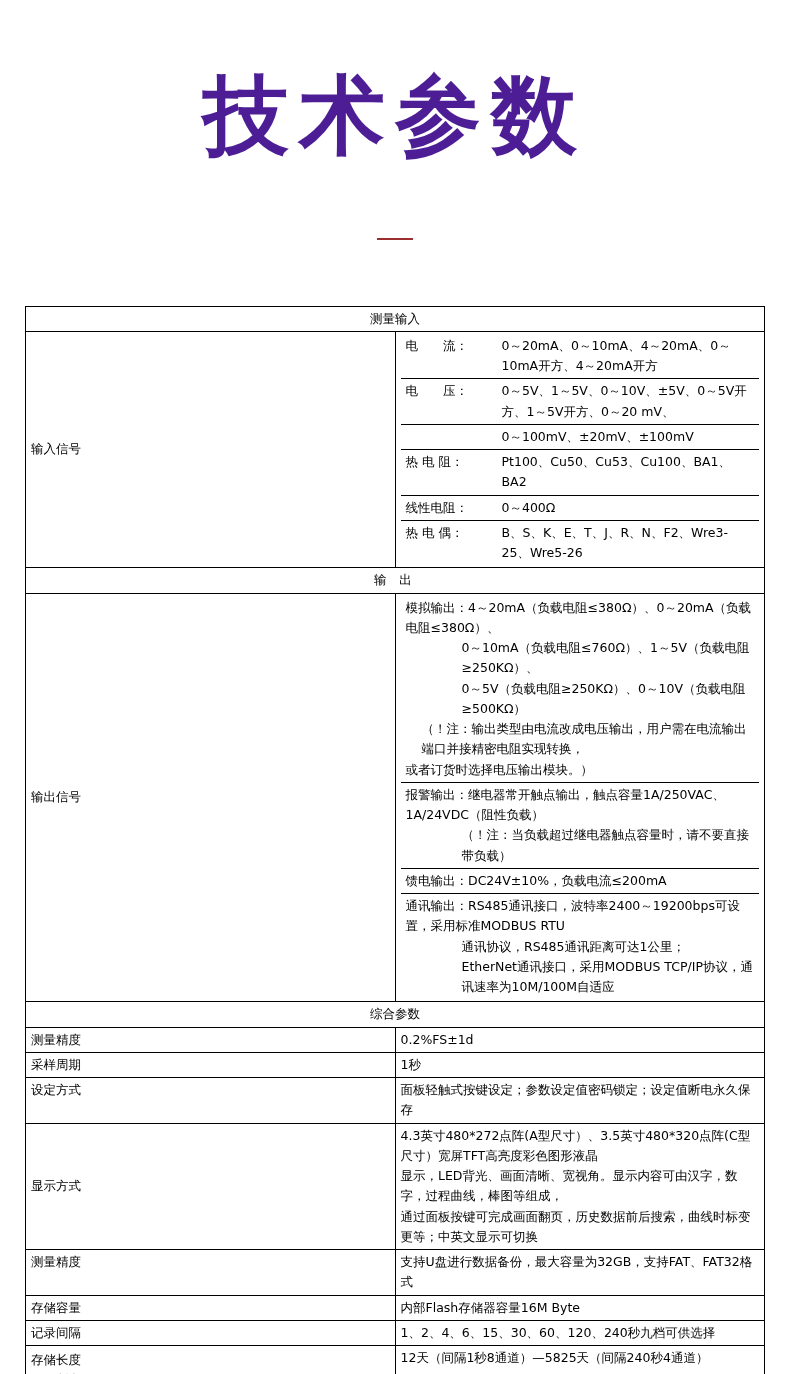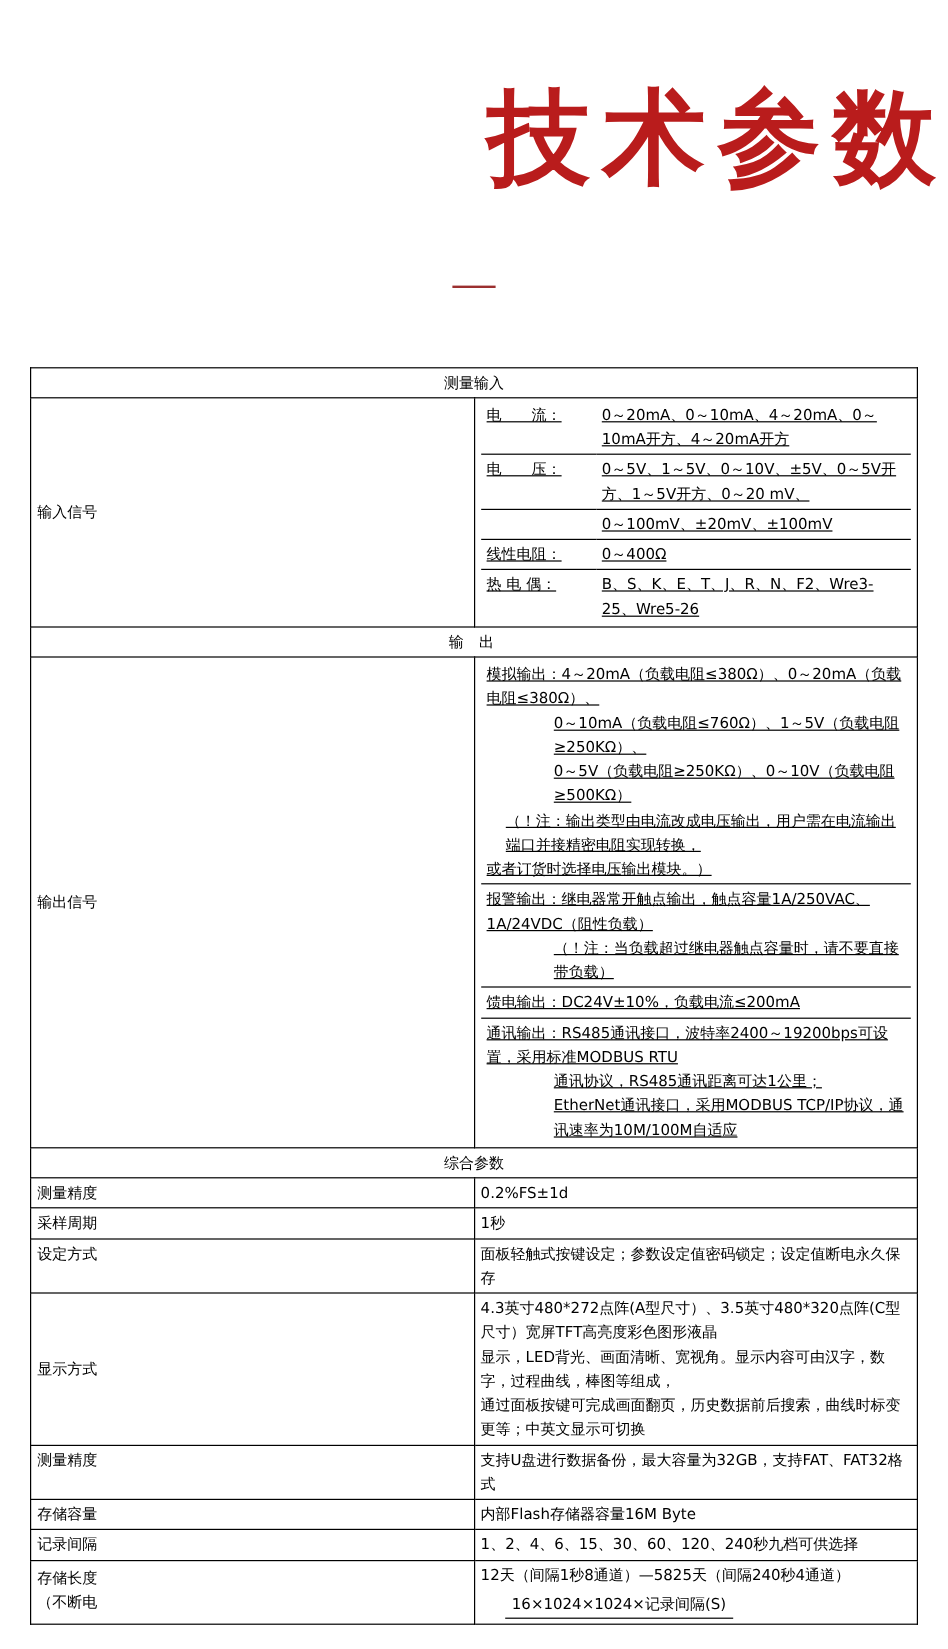--- a/index.html
+++ b/index.html
@@ -12,22 +12,21 @@
   .page{width:790px;min-height:1374px;position:relative;box-sizing:border-box;}
 
   
   .title-wrap{text-align:center;padding-top:68px;}
   .title{
     font-family:"DejaVu Sans","Liberation Sans",sans-serif;
     font-size:86px;
     font-weight:bold;
     letter-spacing:10px;
     line-height:1.1;
-    color:#b91c1c;
-    text-align:right;
+    color:#4c1d95;
   }
   .divider-wrap{text-align:center;margin-top:62px;}
   .divider{
     display:inline-block;
     width:36px;height:0;
     border-top:2px solid #9b2f2f;
   }
 
   
   .table-wrap{margin:62px 25px 0 25px;}
@@ -51,21 +50,21 @@
   .lbl.mid{vertical-align:middle;}
   .sec{
     font-weight:normal;
     text-align:center;
     padding-left:10px;
   }
   .spread2{letter-spacing:0.35em;}
   .sub2{padding-left:28px;}
   .inner{border:none;padding:0;}
   td.nested{padding:0;}
-  table.nest{border-collapse:collapse;width:100%;table-layout:fixed;text-decoration:underline;}
+  table.nest{border-collapse:collapse;width:100%;table-layout:fixed;}
   table.nest td{border:none;border-bottom:1px solid #000;padding:2px 5px;}
   table.nest tr:last-child td{border-bottom:none;}
 
   
   .formula{display:flex;align-items:center;margin:4px 0 2px 16px;}
   .frac{display:inline-block;text-align:center;margin:0 4px;vertical-align:middle;}
   .frac .num{border-bottom:1px solid #000;padding:0 6px 1px 6px;display:block;}
   .ml2{margin-left:56px;}
   .ml3{margin-left:16px;}
 </style>
@@ -98,20 +97,24 @@
               <td class="inner" style="width:86px;white-space:nowrap">电　　流：</td>
               <td class="inner">0～20mA、0～10mA、4～20mA、0～10mA开方、4～20mA开方</td>
             </tr>
             <tr>
               <td class="inner" style="width:86px;white-space:nowrap">电　　压：</td>
               <td class="inner">0～5V、1～5V、0～10V、±5V、0～5V开方、1～5V开方、0～20 mV、</td>
             </tr>
             <tr>
               <td class="inner" style="width:86px"></td>
               <td class="inner sub2">0～100mV、±20mV、±100mV</td>
+            </tr>
+            <tr>
+              <td class="inner" style="width:86px;white-space:nowrap">热 电 阻：</td>
+              <td class="inner">Pt100、Cu50、Cu53、Cu100、BA1、BA2</td>
             </tr>
             <tr>
               <td class="inner" style="width:86px;white-space:nowrap">线性电阻：</td>
               <td class="inner">0～400Ω</td>
             </tr>
             <tr>
               <td class="inner" style="width:86px;white-space:nowrap">热 电 偶：</td>
               <td class="inner">B、S、K、E、T、J、R、N、F2、Wre3-25、Wre5-26</td>
             </tr>
           </tbody>

